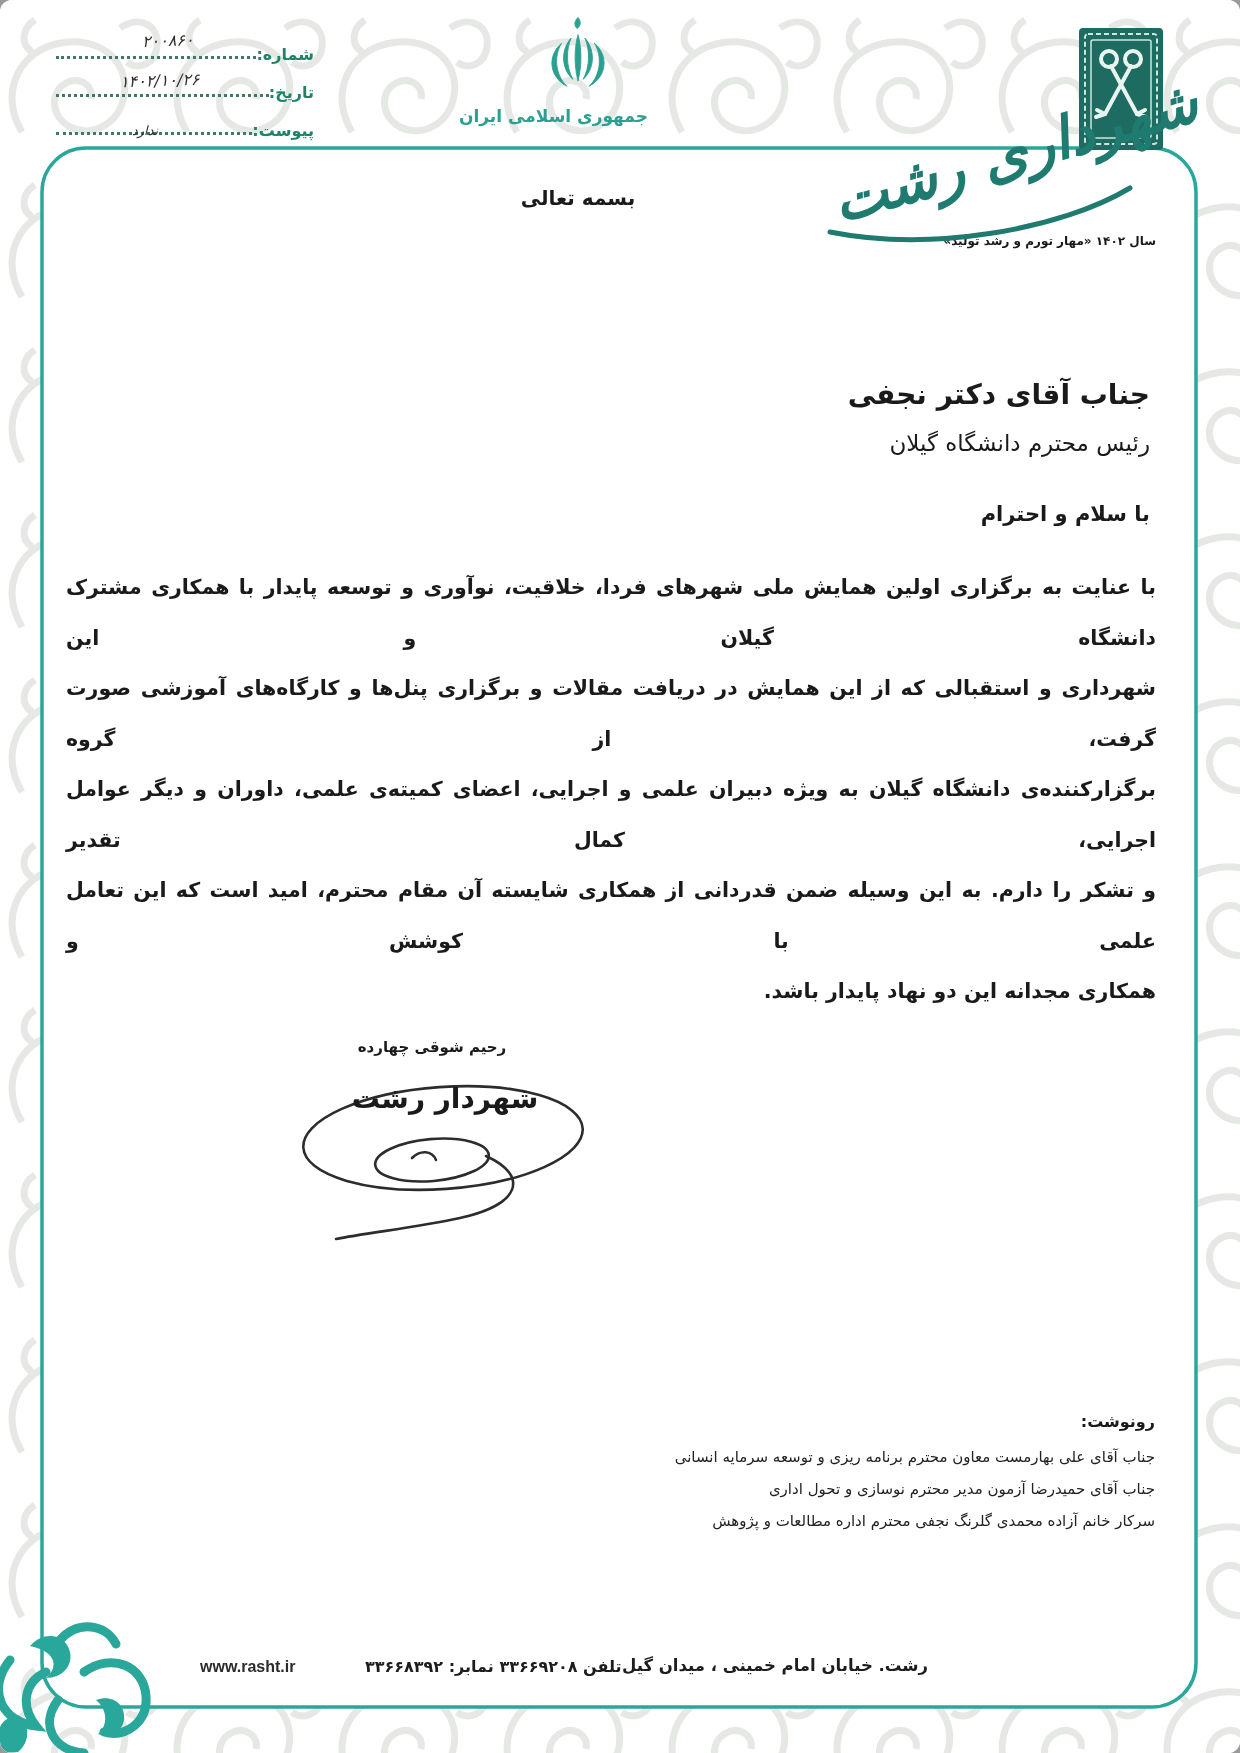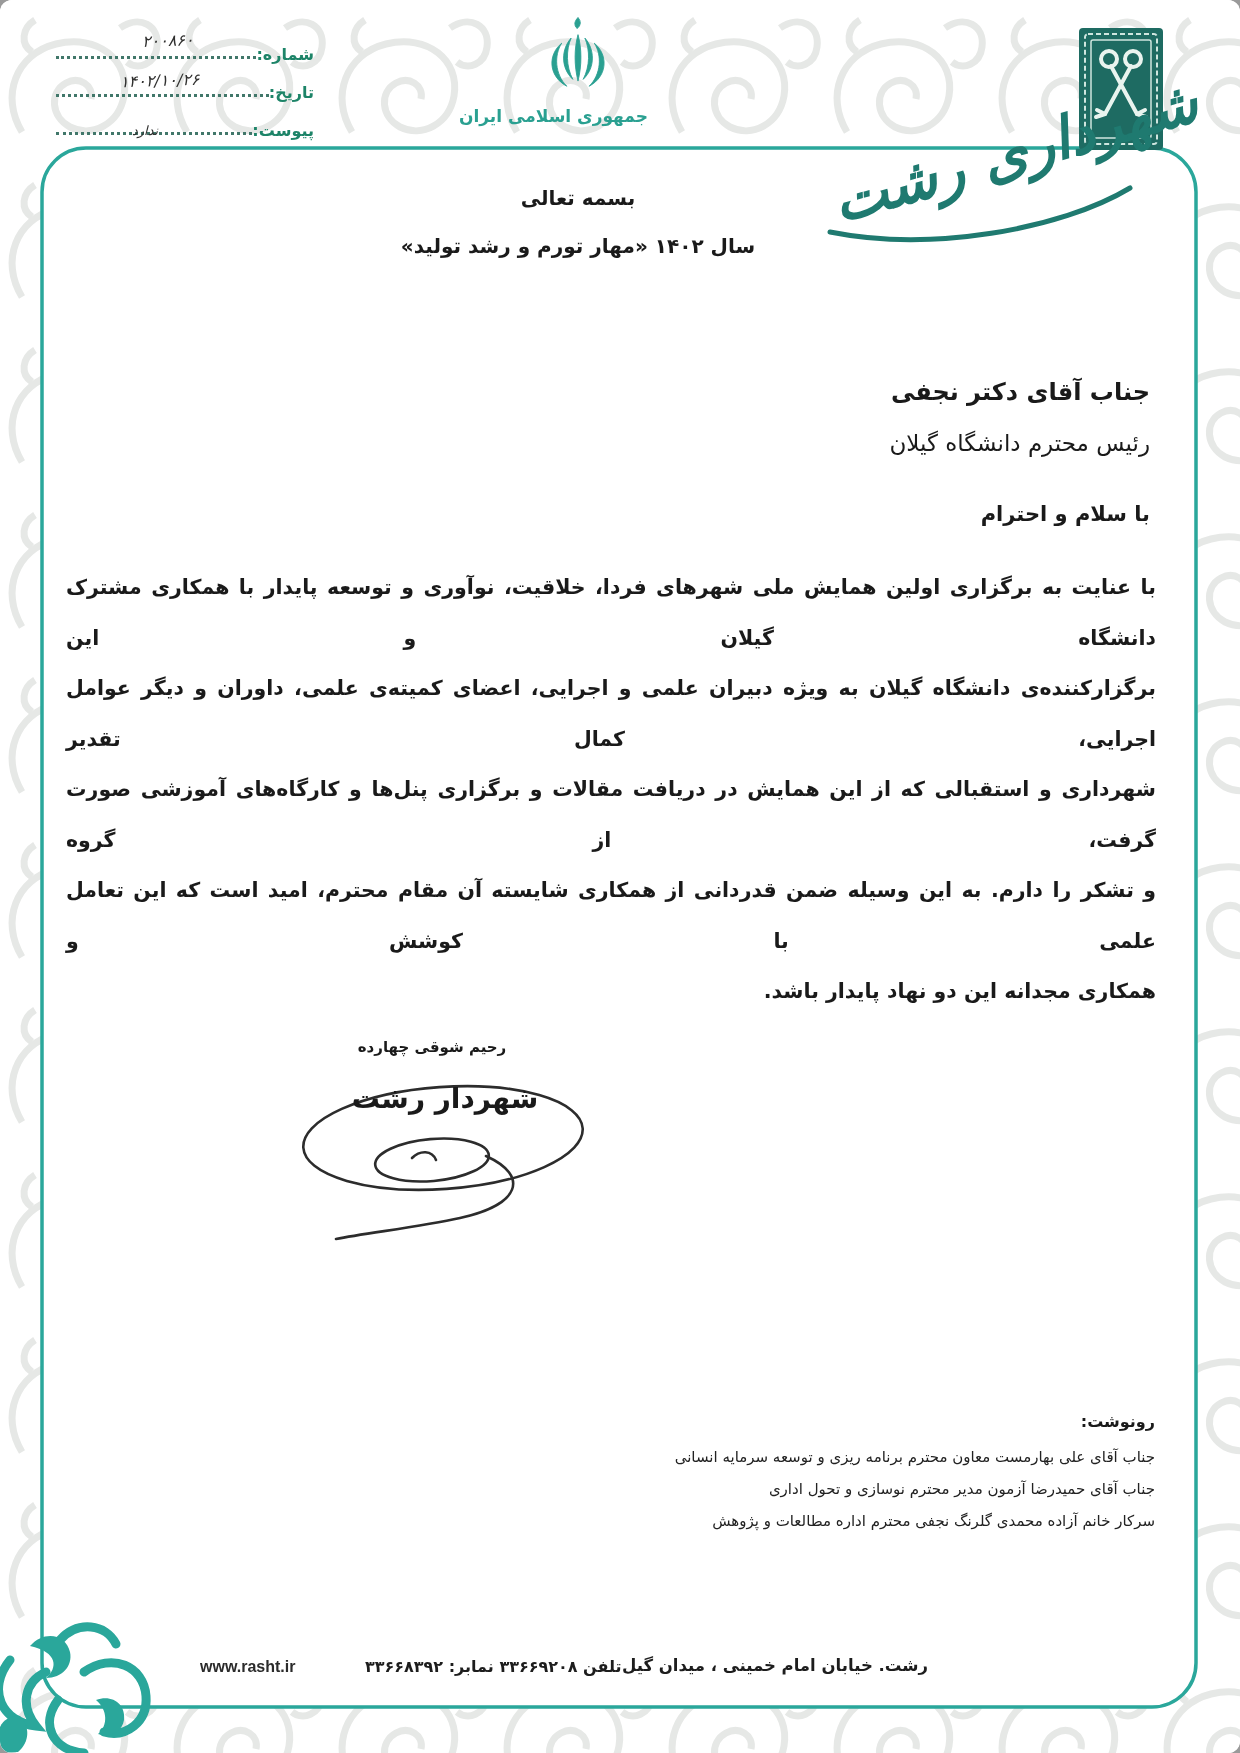--- a/index.html
+++ b/index.html
@@ -36,23 +36,23 @@
     position:absolute; left:800px; top:118px; width:430px; z-index:6;
     direction:rtl; text-align:center;
     transform:rotate(-16deg);
     color:#1f7a70; font-weight:bold; font-style:italic; font-size:58px;
     white-space:nowrap; letter-spacing:1px;
   }
 
   
   .rtl { direction:rtl; }
   .bismillah { position:absolute; left:0; top:186px; width:1156px; text-align:center; font-weight:bold; font-size:20px; z-index:4; }
-  .slogan    { position:absolute; left:0; top:234px; width:1156px; text-align:center; font-weight:bold; font-size:20px; z-index:4; direction:rtl; }
+  .slogan    { position:absolute; left:0; top:234px; width:1156px; font-weight:bold; font-size:12px; z-index:4; direction:rtl; }
 
-  .recipient-name  { position:absolute; right:90px; top:378px; font-weight:bold; font-size:24px; z-index:4; }
+  .recipient-name  { position:absolute; right:90px; top:378px; font-weight:bold; font-size:28px; z-index:4; }
   .recipient-title { position:absolute; right:90px; top:430px; font-weight:normal; font-size:23px; z-index:4; }
   .salutation      { position:absolute; right:90px; top:502px; font-weight:bold; font-size:21px; z-index:4; }
 
   .body-text { position:absolute; left:66px; right:84px; top:562px; z-index:4; direction:rtl; }
   .body-line { font-size:20.5px; font-weight:700; line-height:50.5px; text-align:justify; text-align-last:justify; white-space:normal; }
   .body-line.last { text-align-last:right; }
 
   .sig-name  { position:absolute; left:282px; top:1038px; width:300px; text-align:center; font-weight:bold; font-size:15px; z-index:5; }
   .sig-title { position:absolute; left:300px; top:1082px; width:290px; text-align:center; font-weight:bold; font-size:28px; z-index:5; }
 
@@ -140,22 +140,22 @@
 
   <div class="bismillah">بسمه تعالی</div>
   <div class="slogan">سال ۱۴۰۲ «مهار تورم و رشد تولید»</div>
 
   <div class="recipient-name rtl">جناب آقای دکتر نجفی</div>
   <div class="recipient-title rtl">رئیس محترم دانشگاه گیلان</div>
   <div class="salutation rtl">با سلام و احترام</div>
 
   <div class="body-text">
     <div class="body-line">با عنایت به برگزاری اولین همایش ملی شهرهای فردا، خلاقیت، نوآوری و توسعه پایدار با همکاری مشترک دانشگاه گیلان و این</div>
+    <div class="body-line">شهرداری و استقبالی که از این همایش در دریافت مقالات و برگزاری پنل‌ها و کارگاه‌های آموزشی صورت گرفت، از گروه</div>
     <div class="body-line">برگزارکننده‌ی دانشگاه گیلان به ویژه دبیران علمی و اجرایی، اعضای کمیته‌ی علمی، داوران و دیگر عوامل اجرایی، کمال تقدیر</div>
-    <div class="body-line">شهرداری و استقبالی که از این همایش در دریافت مقالات و برگزاری پنل‌ها و کارگاه‌های آموزشی صورت گرفت، از گروه</div>
     <div class="body-line">و تشکر را دارم.  به این وسیله ضمن قدردانی از همکاری شایسته آن مقام محترم، امید است که این تعامل علمی با کوشش و</div>
     <div class="body-line last">همکاری مجدانه این دو نهاد پایدار باشد.</div>
   </div>
 
   <div class="sig-name rtl">رحیم شوقی چهارده</div>
   <div class="sig-title rtl">شهردار رشت</div>
   <svg class="layer" width="1240" height="1753" viewBox="0 0 1240 1753" style="z-index:4; pointer-events:none;">
     <g fill="none" stroke="#2c2c2c" stroke-width="2.6" stroke-linecap="round">
       <ellipse cx="443" cy="1138" rx="140" ry="51" transform="rotate(-4 443 1138)"></ellipse>
       <ellipse cx="432" cy="1160" rx="57" ry="21" transform="rotate(-5 432 1160)"></ellipse>

